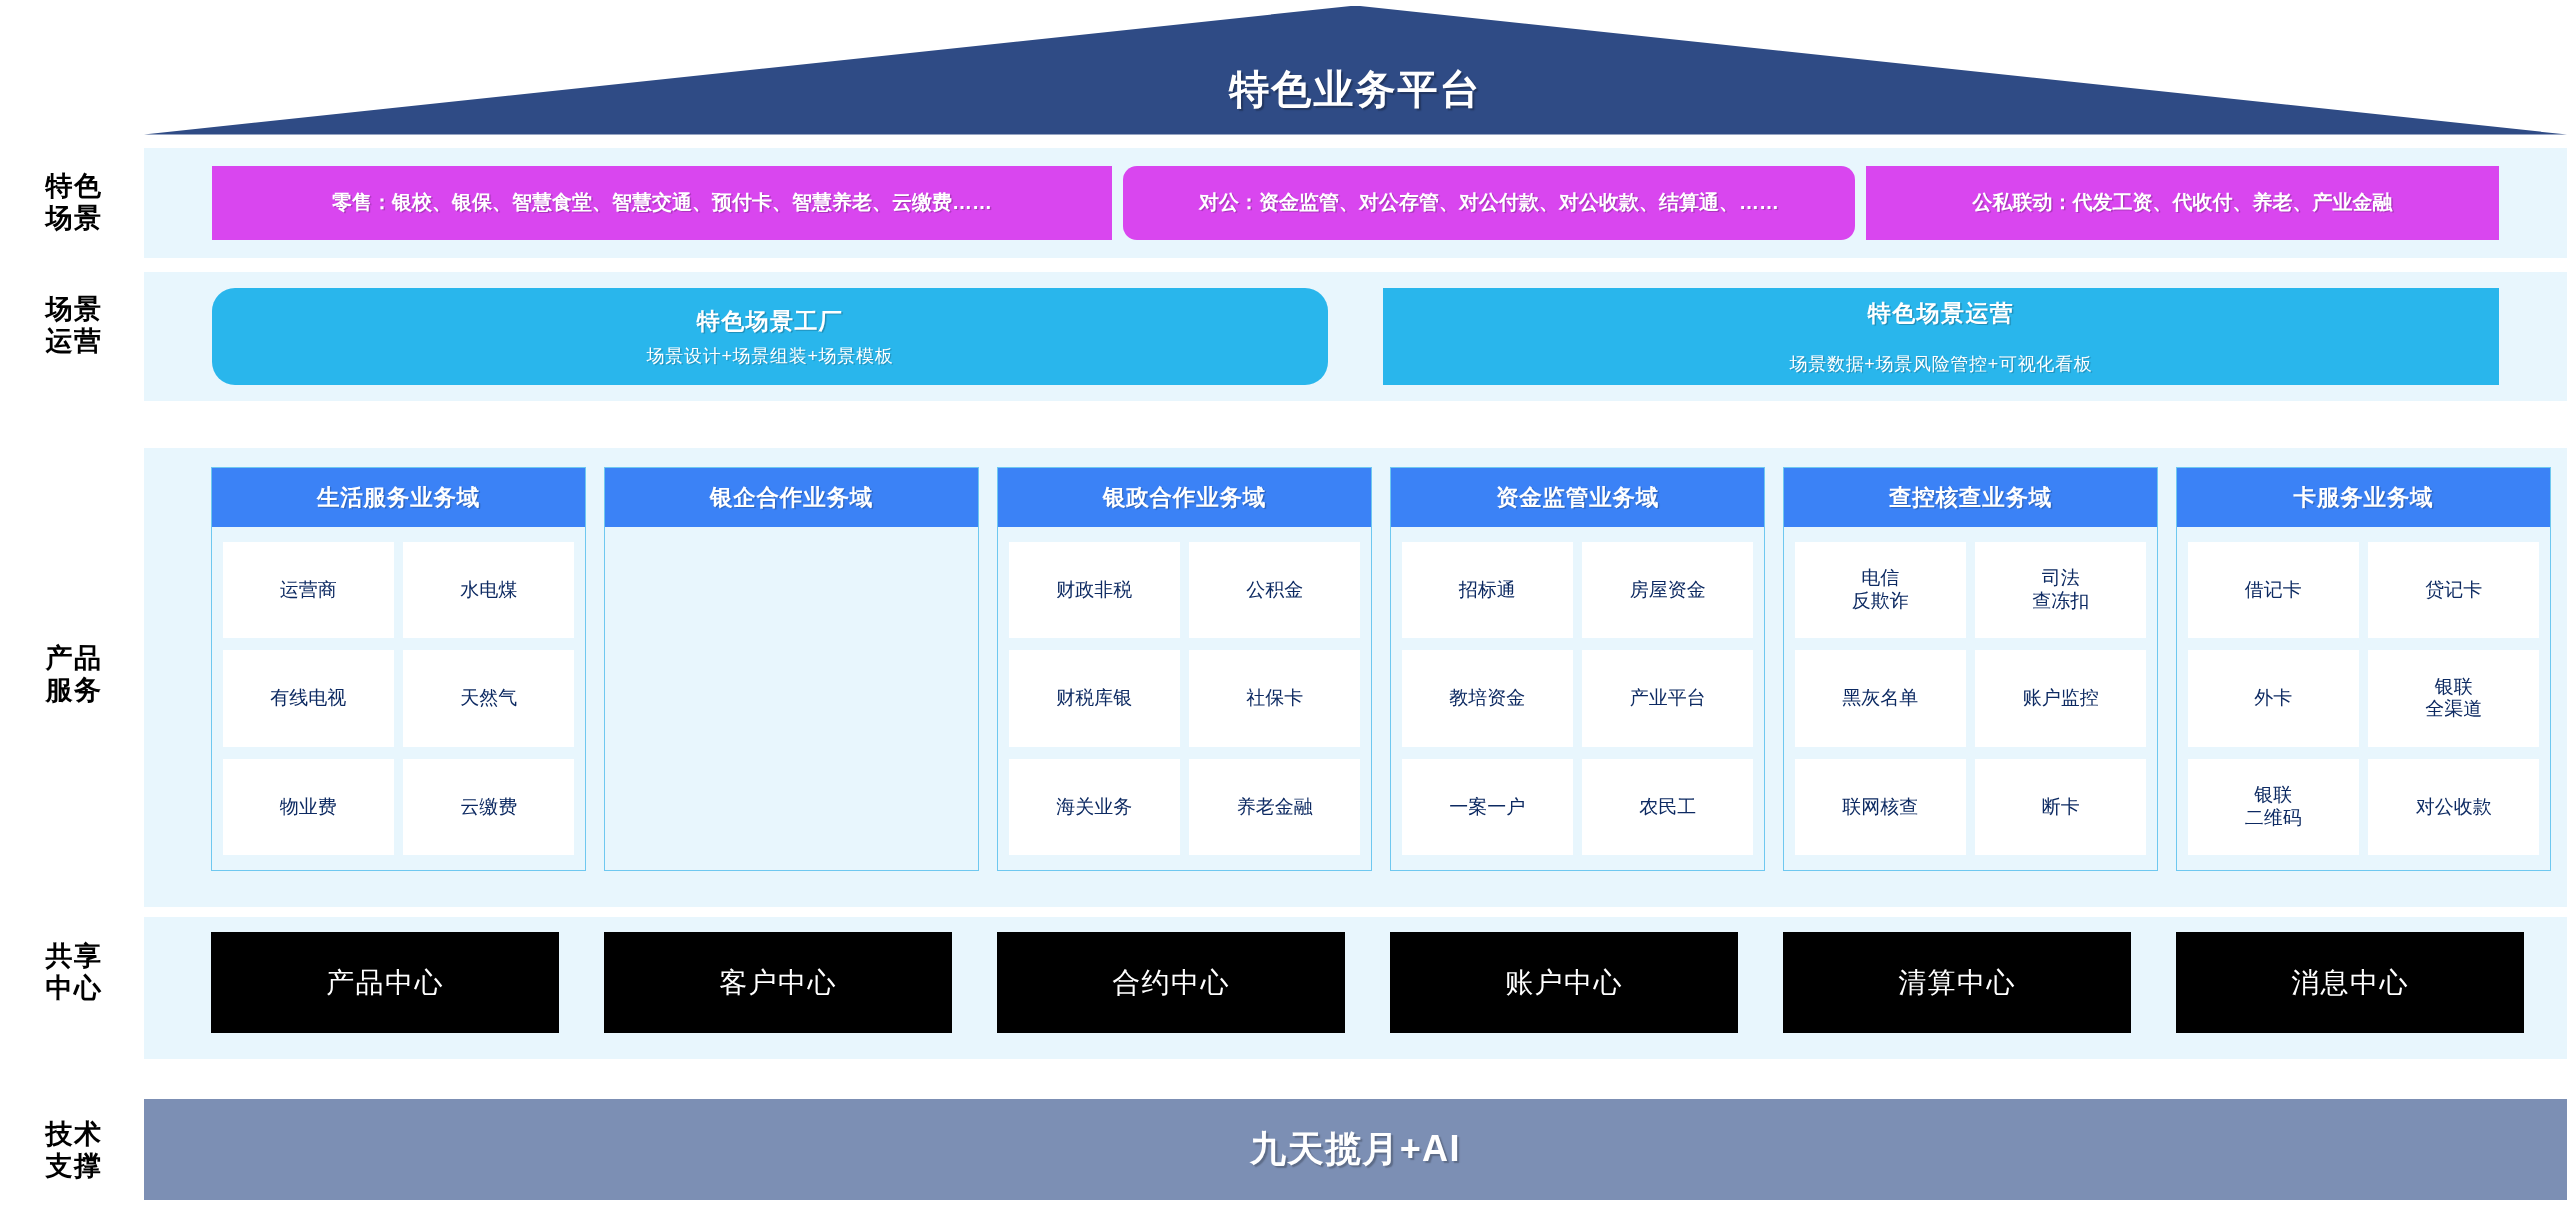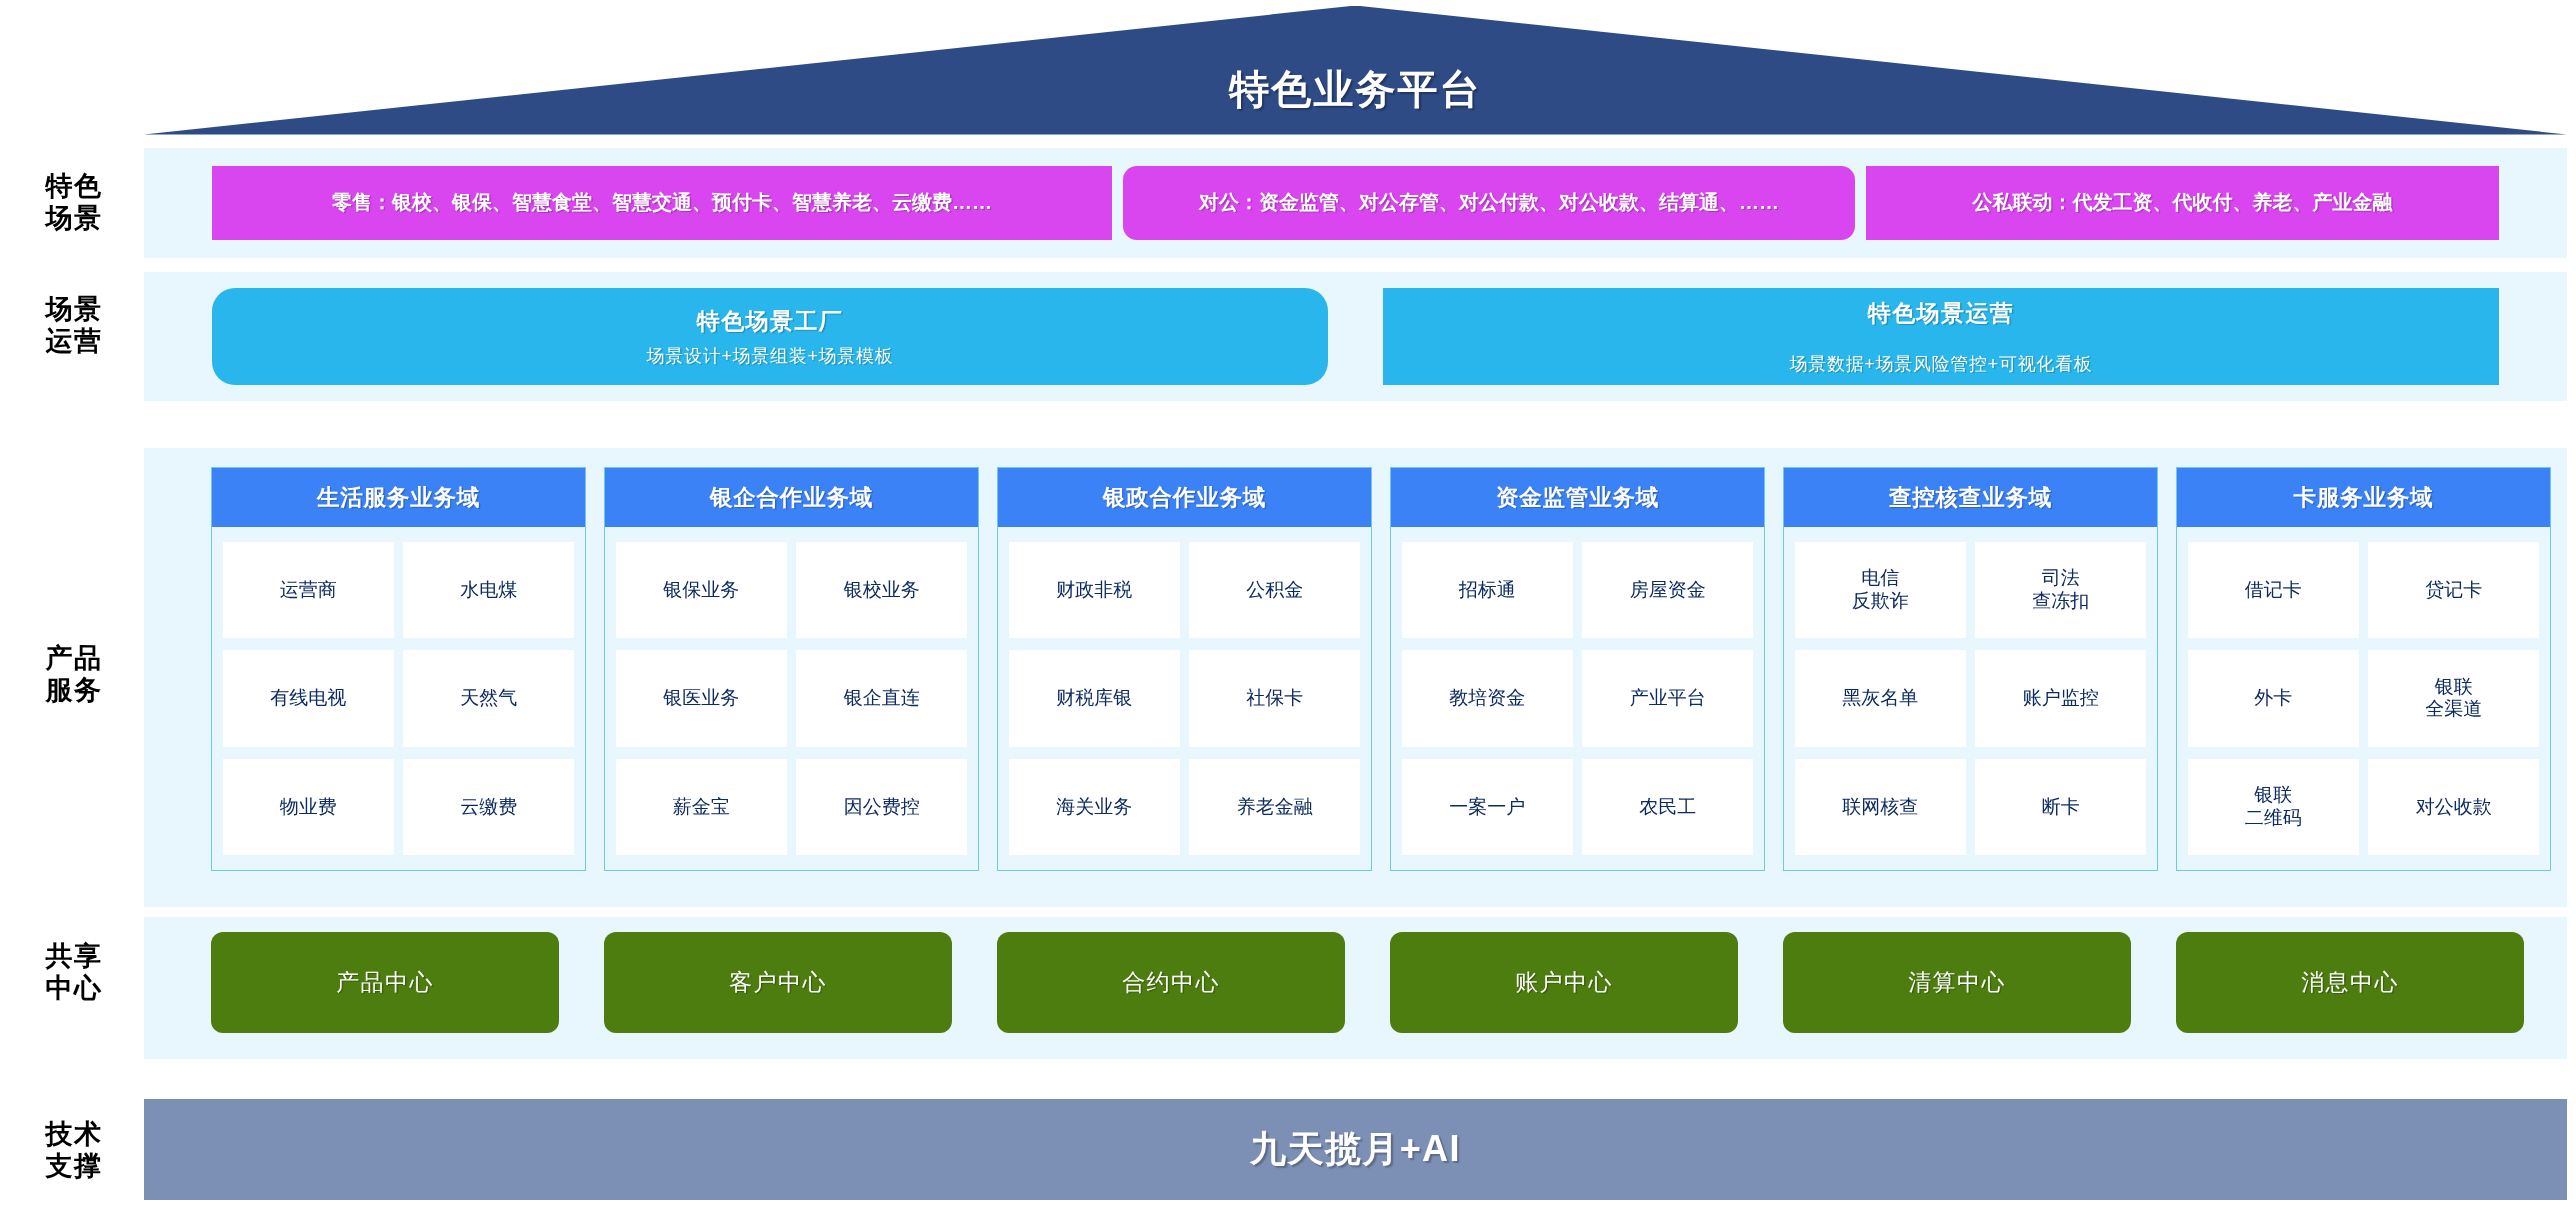--- a/index.html
+++ b/index.html
@@ -166,29 +166,28 @@
     white-space: pre-line;
   }
 
   
   #center-band { left: 144px; top: 917px; width: 2423px; height: 142px; }
   .center-box {
     position: absolute;
     top: 15px;
     width: 348px;
     height: 101px;
-    background: #4d7c0f;
-    color: #ffffff;
-    font-size: 23px;
+    background: #000000;
+    color: #ffffff;
+    font-size: 28px;
     display: flex;
     align-items: center;
     justify-content: center;
     letter-spacing: 1.4px;
     text-shadow: 1.4px 1.4px 0.7px rgba(0,0,0,0.25);
-    border-radius: 12px;
   }
   #center-box-0 { left: 67px;   }
   #center-box-1 { left: 460px;  }
   #center-box-2 { left: 853px; }
   #center-box-3 { left: 1246px; }
   #center-box-4 { left: 1639px; }
   #center-box-5 { left: 2032px; }
 
   
   #tech-bar {
@@ -253,28 +252,20 @@
       <div class="domain-cell">水电煤</div>
       <div class="domain-cell">有线电视</div>
       <div class="domain-cell">天然气</div>
       <div class="domain-cell">物业费</div>
       <div class="domain-cell">云缴费</div>
     </div>
   </div>
 
   <div class="domain-col" id="domain-col-1">
     <div class="domain-head">银企合作业务域</div>
-    <div class="domain-grid">
-      <div class="domain-cell">银保业务</div>
-      <div class="domain-cell">银校业务</div>
-      <div class="domain-cell">银医业务</div>
-      <div class="domain-cell">银企直连</div>
-      <div class="domain-cell">薪金宝</div>
-      <div class="domain-cell">因公费控</div>
-    </div>
   </div>
 
   <div class="domain-col" id="domain-col-2">
     <div class="domain-head">银政合作业务域</div>
     <div class="domain-grid">
       <div class="domain-cell">财政非税</div>
       <div class="domain-cell">公积金</div>
       <div class="domain-cell">财税库银</div>
       <div class="domain-cell">社保卡</div>
       <div class="domain-cell">海关业务</div>

